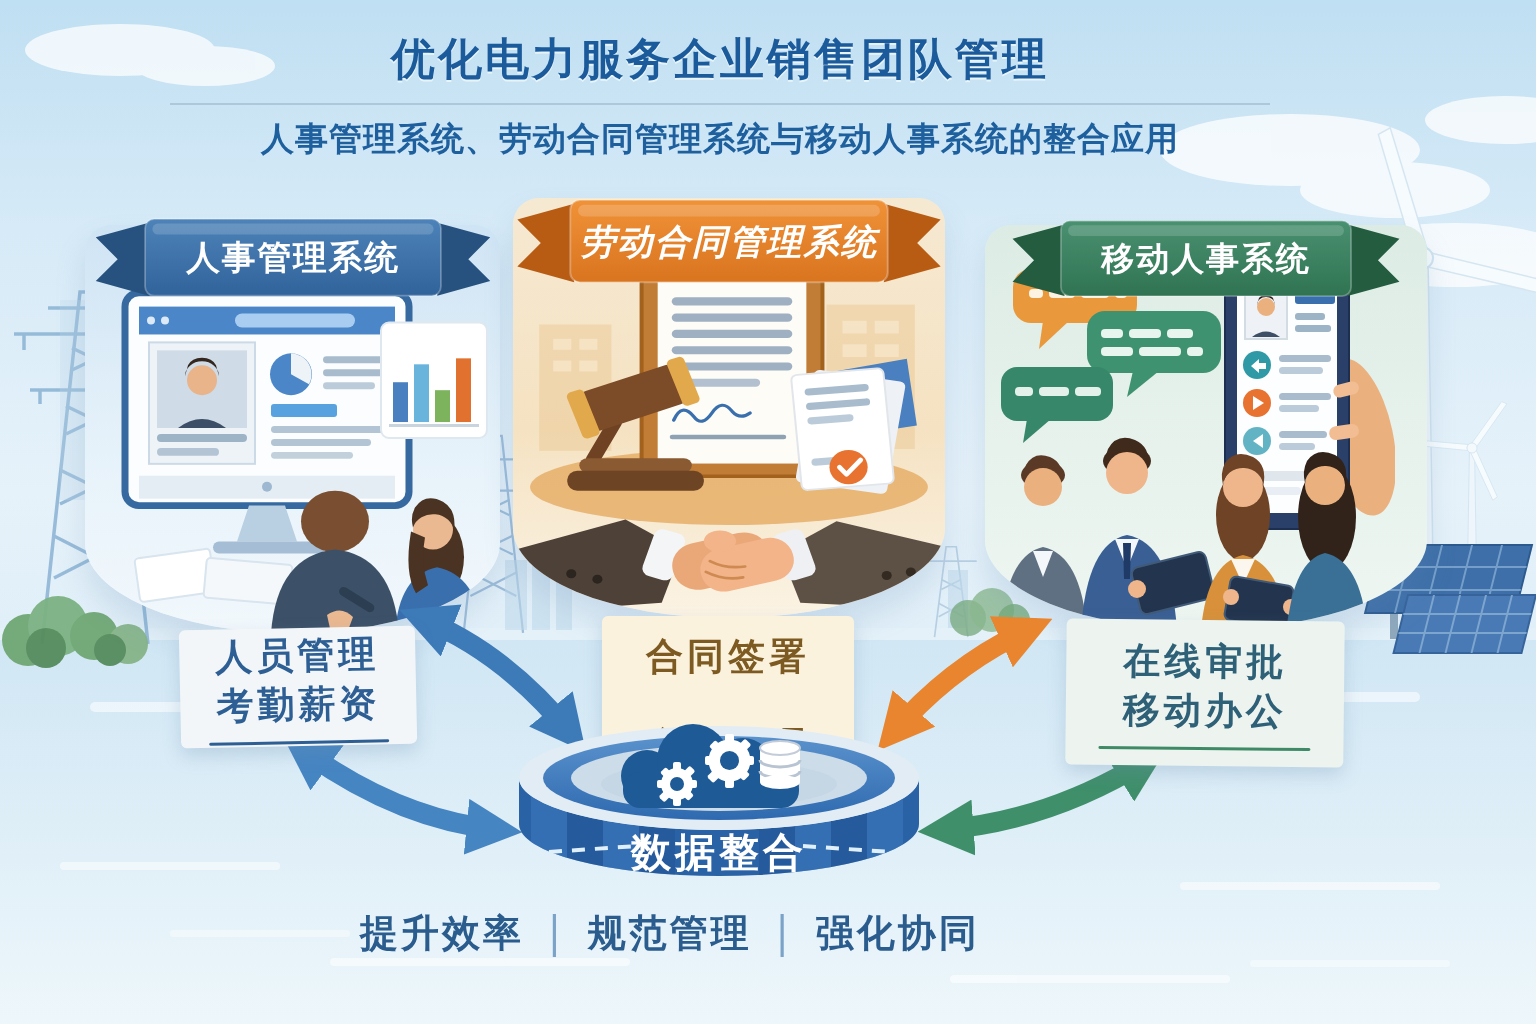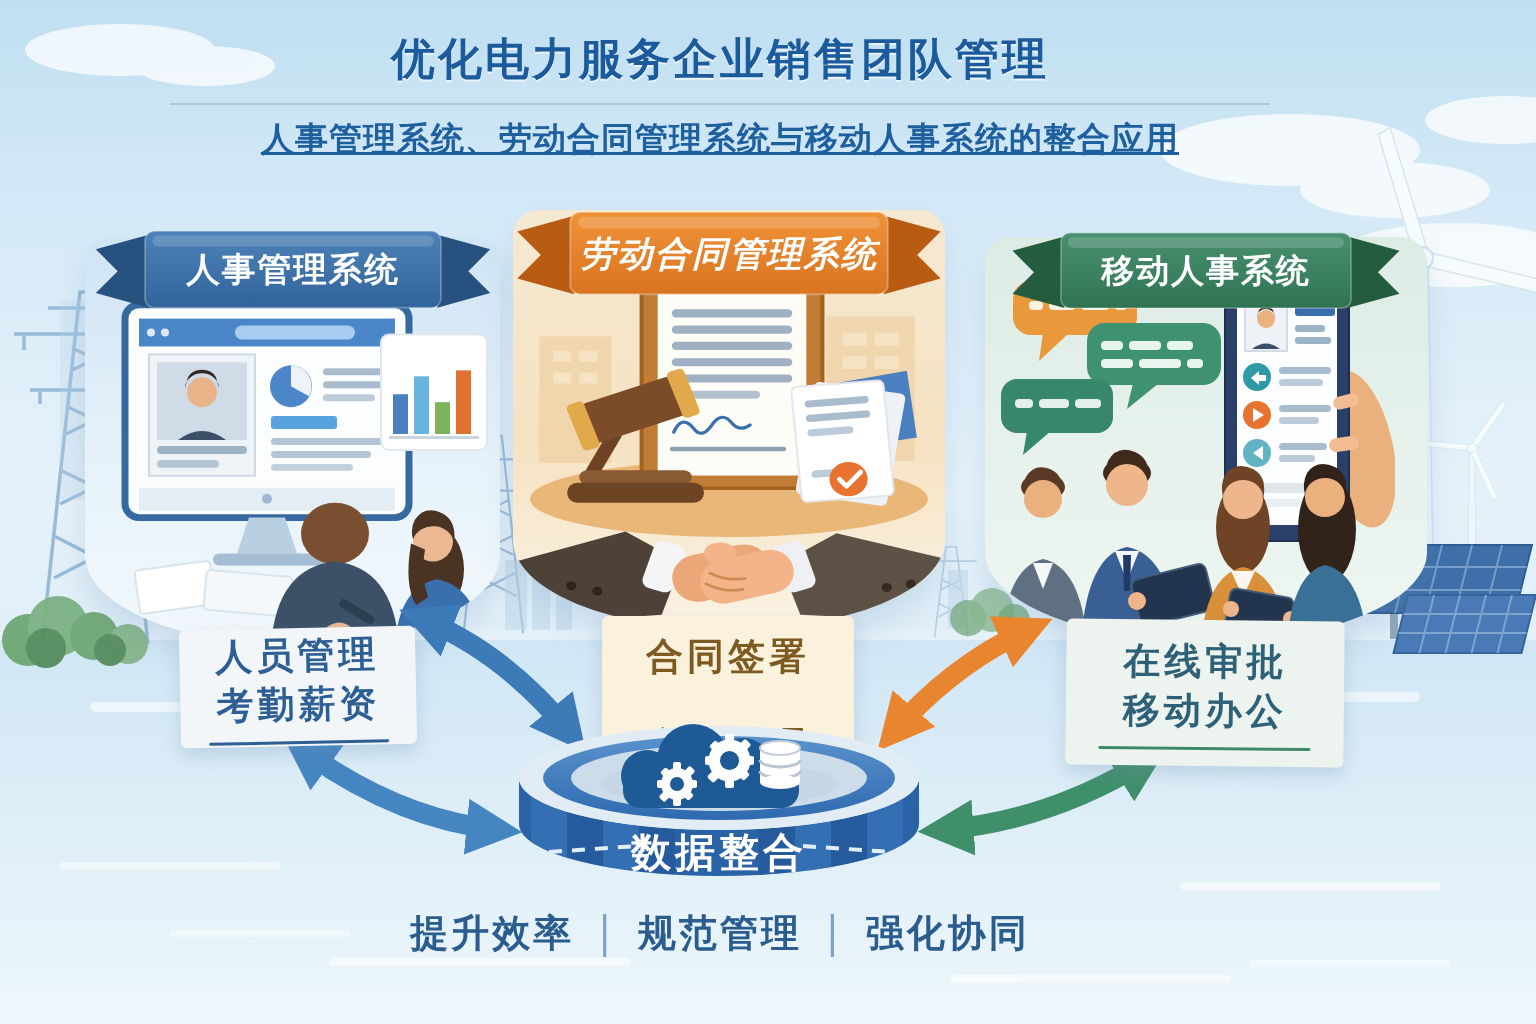--- a/index.html
+++ b/index.html
@@ -6,22 +6,22 @@
   .canvas{
     position:relative;width:1536px;height:1024px;overflow:hidden;
     font-family:"DejaVu Sans","Liberation Sans",sans-serif;
     background:linear-gradient(180deg,#bfdff2 0%,#d6eaf7 22%,#e6f2fa 48%,#ddedf7 70%,#e9f4fb 100%);
   }
   svg{display:block;}
   .bg{position:absolute;inset:0;z-index:0;}
   .header{position:absolute;left:150px;top:30px;width:1140px;text-align:center;z-index:6;}
   .title{font-size:44px;font-weight:bold;color:#1b5b9b;letter-spacing:3px;text-shadow:0 2px 0 rgba(255,255,255,.6);}
   .divider{margin:14px auto 0 auto;width:1100px;height:2px;background:#9db8cc;opacity:.65;}
-  .subtitle{margin-top:12px;font-size:33px;font-weight:bold;color:#1e5f9e;letter-spacing:1px;text-decoration:underline;}
-  .panel{position:absolute;z-index:2;overflow:visible;margin-top:12px;}
+  .subtitle{margin-top:12px;font-size:33px;font-weight:bold;color:#1e5f9e;letter-spacing:1px;}
+  .panel{position:absolute;z-index:2;overflow:visible;}
   .panel .ill-wrap{
     position:absolute;inset:0;overflow:hidden;
     border-radius:26px 26px 50% 50% / 26px 26px 90px 90px;
     box-shadow:0 18px 30px rgba(100,140,180,.20);
   }
   .panel-left .ill-wrap{background:linear-gradient(180deg,#cfe4f4 0%,#e6f2fa 55%,#f2f8fc 100%);}
   .panel-mid  .ill-wrap{background:linear-gradient(180deg,#f6e9d2 0%,#f5e2c2 55%,#fbf3e4 100%);}
   .panel-right .ill-wrap{background:linear-gradient(180deg,#dcece4 0%,#e7f2ec 55%,#eef6f1 100%);}
   .banner{position:absolute;left:50%;transform:translateX(-50%);z-index:4;}
   .caption{
@@ -34,21 +34,21 @@
   .cap-left .cap-line{color:#2d5f94;}
   .cap-left .cap-underline{background:#2d5f94;}
   .cap-mid{left:602px;top:616px;width:252px;height:142px;background:#fbf2dd;}
   .cap-mid .cap-line{color:#7d5a22;margin-top:40px;}
   .cap-mid .cap-underline{background:#d98a2b;}
   .cap-right{left:1066px;top:620px;width:278px;height:146px;background:#edf4ef;transform:rotate(.6deg);}
   .cap-right .cap-line{color:#2e6177;}
   .cap-right .cap-underline{background:#3f8a66;}
   .arrows{position:absolute;inset:0;z-index:4;pointer-events:none;}
   .hub{position:absolute;left:497px;top:690px;z-index:5;}
-  .tagline{position:absolute;left:360px;top:908px;width:720px;z-index:6;text-align:center;
+  .tagline{position:absolute;left:360px;top:908px;width:720px;z-index:6;
     font-size:38px;font-weight:bold;color:#2a5c8e;letter-spacing:3px;}
   .tagline .sep{display:inline-block;margin:0 24px;color:#7ba3c8;font-weight:normal;transform:scaleY(1.1);}
 </style>
 </head>
 <body>
 
 <div class="canvas">
 
   <svg class="bg" width="1536" height="1024" viewBox="0 0 1536 1024">
     <defs>

